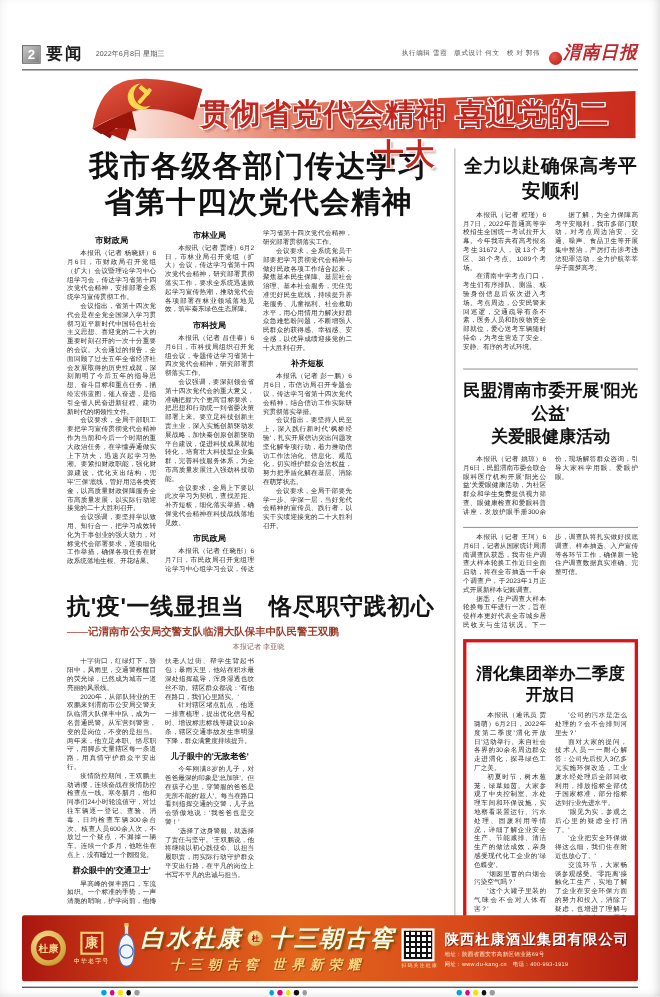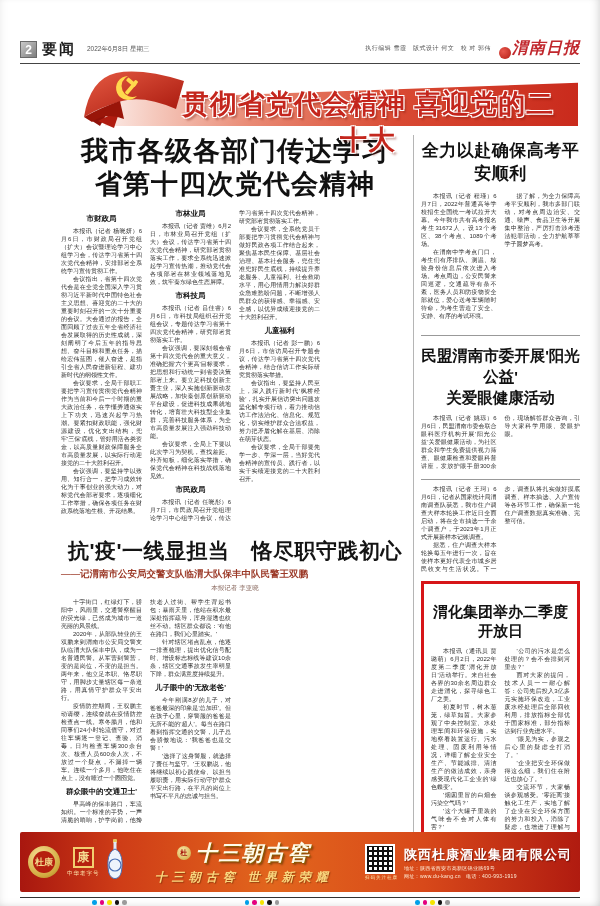--- a/index.html
+++ b/index.html
@@ -42,21 +42,21 @@
   .cols-4 { column-count:4; }
   .cols-2 { column-count:2; }
   .para { font-size:6px; line-height:8px; color:#2e2e2e; text-indent:2em; }
   .col-subhead { font-size:7.5px; line-height:10px; font-weight:900; color:#111; text-align:center; text-indent:0; margin:5px 0 3px; break-after:avoid; }
   .main-body { height:326px; }
   
   .kicker-row { display:flex; align-items:center; gap:6px; margin:8px 0 4px; }
   .kicker { font-size:11px; font-weight:900; color:#c3271e; letter-spacing:1px; white-space:nowrap; }
   .kicker .slashes { font-style:italic; letter-spacing:-1px; margin-right:2px; }
   .kicker-line { flex:1; height:1px; background:#bbb; }
-  .feature-title { text-align:center; font-size:21px; font-weight:900; color:#141414; letter-spacing:.5px; margin:2px 0 3px; }
+  .feature-title { font-size:21px; font-weight:900; color:#141414; letter-spacing:.5px; margin:2px 0 3px; }
   .feature-title .gap { display:inline-block; width:22px; }
   .feature-subtitle { font-family:"Liberation Serif", serif; font-weight:bold; font-size:9.5px; color:#9c3a28; margin-bottom:3px; }
   .feature-byline { text-align:center; font-size:6.5px; color:#8a6a60; margin-bottom:5px; }
   .feature-body { height:226px; }
   
   .r-art { padding:2px 0 0 4px; }
   .r-head1 { text-align:center; font-size:17px; font-weight:900; color:#111; letter-spacing:.5px; margin:4px 0 7px; }
   .r-head2 { text-align:center; font-size:15.5px; line-height:21px; font-weight:900; color:#111; margin:4px 0 6px; }
   .r-body-a { height:138px; }
   .r-body-b { height:60px; }
@@ -155,21 +155,21 @@
           <p class="para">会议强调，要坚持学以致用、知行合一，把学习成效转化为干事创业的强大动力，对标党代会部署要求，逐项细化工作举措，确保各项任务在财政系统落地生根、开花结果。</p>
           <p class="col-subhead">市林业局</p>
           <p class="para">本报讯（记者 贾维）6月2日，市林业局召开党组（扩大）会议，传达学习省第十四次党代会精神，研究部署贯彻落实工作，要求全系统迅速掀起学习宣传热潮，推动党代会各项部署在林业领域落地见效，筑牢秦东绿色生态屏障。</p>
           <p class="col-subhead">市科技局</p>
           <p class="para">本报讯（记者 吕佳睿）6月6日，市科技局组织召开党组会议，专题传达学习省第十四次党代会精神，研究部署贯彻落实工作。</p>
           <p class="para">会议强调，要深刻领会省第十四次党代会的重大意义，准确把握'六个更高'目标要求，把思想和行动统一到省委决策部署上来。要立足科技创新主责主业，深入实施创新驱动发展战略，加快秦创原创新驱动平台建设，促进科技成果就地转化，培育壮大科技型企业集群，完善科技服务体系，为全市高质量发展注入强劲科技动能。</p>
           <p class="para">会议要求，全局上下要以此次学习为契机，查找差距、补齐短板，细化落实举措，确保党代会精神在科技战线落地见效。</p>
           <p class="col-subhead">市民政局</p>
           <p class="para">本报讯（记者 任晓彤）6月7日，市民政局召开党组理论学习中心组学习会议，传达学习省第十四次党代会精神，研究部署贯彻落实工作。</p>
           <p class="para">会议要求，全系统党员干部要把学习贯彻党代会精神与做好民政各项工作结合起来，聚焦基本民生保障、基层社会治理、基本社会服务，兜住兜准兜好民生底线，持续提升养老服务、儿童福利、社会救助水平，用心用情用力解决好群众急难愁盼问题，不断增强人民群众的获得感、幸福感、安全感，以优异成绩迎接党的二十大胜利召开。</p>
-          <p class="col-subhead">儿童福利</p>
+          <p class="col-subhead">补齐短板</p>
           <p class="para">本报讯（记者 彭一鹏）6月6日，市信访局召开专题会议，传达学习省第十四次党代会精神，结合信访工作实际研究贯彻落实举措。</p>
           <p class="para">会议指出，要坚持人民至上，深入践行新时代'枫桥经验'，扎实开展信访突出问题攻坚化解专项行动，着力推动信访工作法治化、信息化、规范化，切实维护群众合法权益，努力把矛盾化解在基层、消除在萌芽状态。</p>
           <p class="para">会议要求，全局干部要先学一步、学深一层，当好党代会精神的宣传员、践行者，以实干实绩迎接党的二十大胜利召开。</p>
         </div>
 
       <h2 class="feature-title">
         <span>抗'疫'一线显担当</span><span class="gap"></span><span>恪尽职守践初心</span>
       </h2>
       <div class="feature-subtitle">——记渭南市公安局交警支队临渭大队保丰中队民警王双鹏</div>
       <div class="feature-byline">本报记者 李亚晓</div>
@@ -242,20 +242,21 @@
       </div>
       <svg class="bottle" viewBox="0 0 16 46">
         <rect x="6" y="0" width="4" height="4" rx="1" fill="#e8c35a"></rect>
         <rect x="6.5" y="3" width="3" height="8" fill="#dfe9f7"></rect>
         <path d="M8 10 C1 13 0 22 1.5 32 C3 42 13 42 14.5 32 C16 22 15 13 8 10 Z" fill="#eef4fc" stroke="#4a6fb5" stroke-width="1"></path>
         <circle cx="8" cy="26" r="6" fill="none" stroke="#4a6fb5" stroke-width="1.2"></circle>
       </svg>
     </div>
     <div class="ad-center">
       <div class="cal-line">
+        <span class="cal">白水杜康</span>
         <span class="mini-seal">杜</span>
         <span class="cal">十三朝古窖</span>
       </div>
       <div class="ad-slogan">十三朝古窖 世界新荣耀</div>
     </div>
     <div class="ad-right">
       <div class="qr-wrap">
         <div class="qr"></div>
         <div class="qr-cap">扫码关注杜康</div>
       </div>

